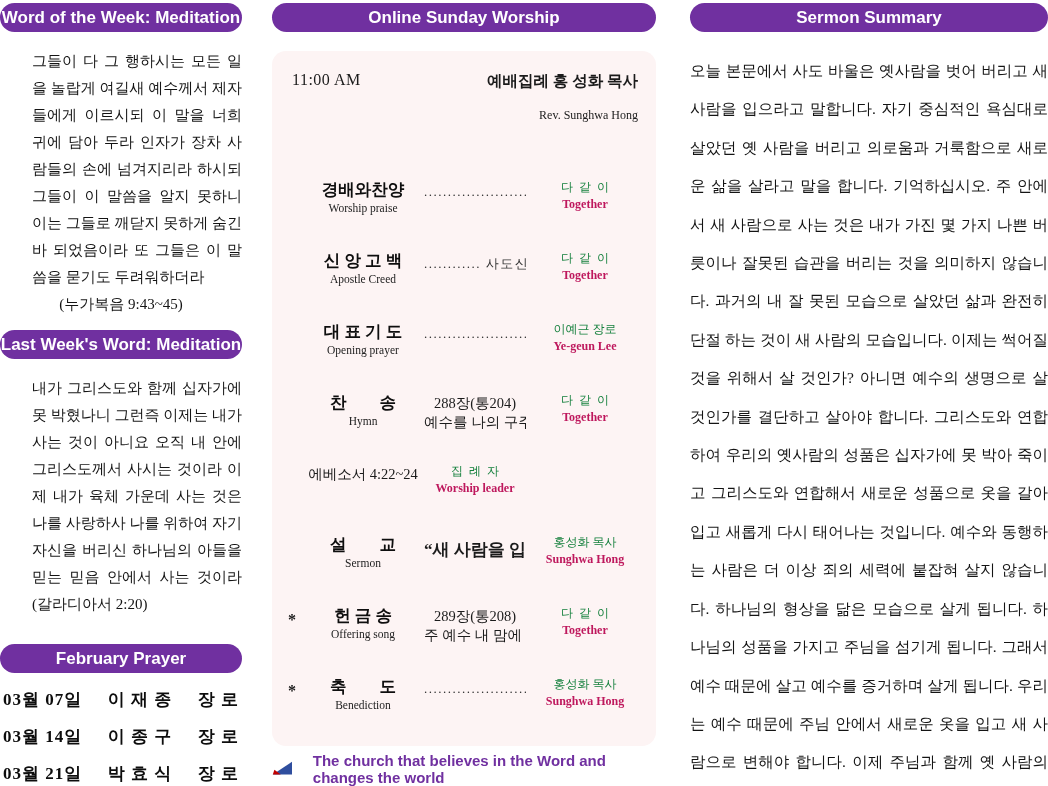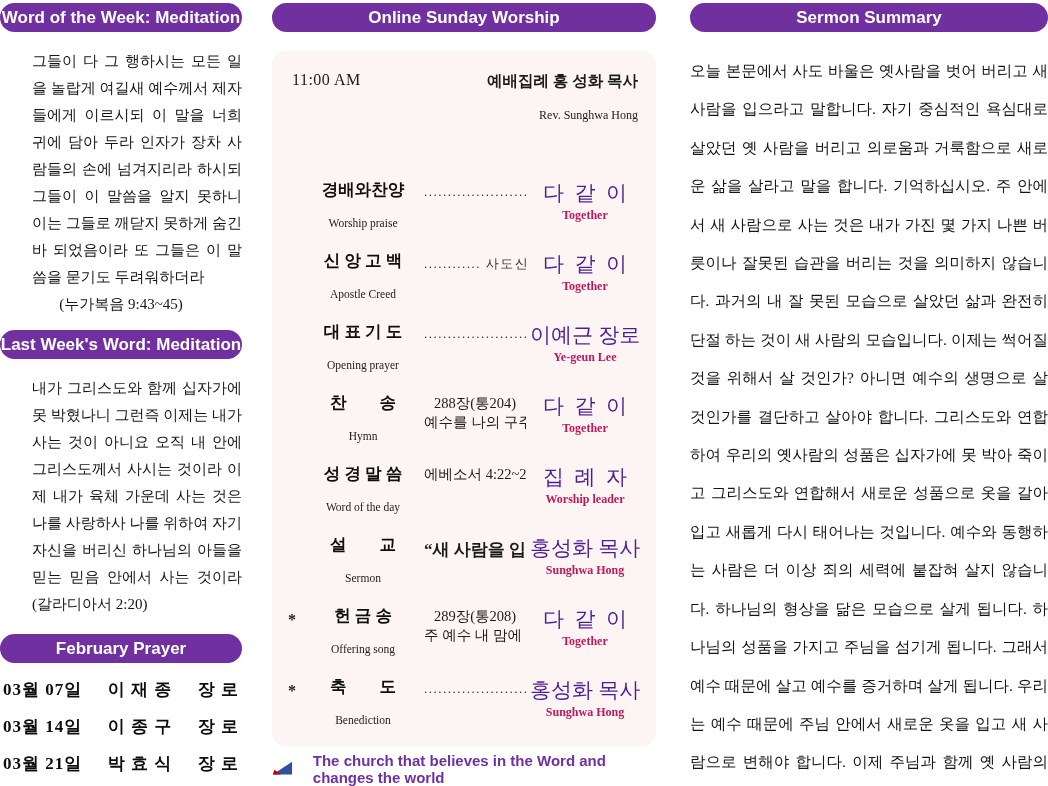--- a/index.html
+++ b/index.html
@@ -44,28 +44,28 @@
   .notice .ko { color:#dd4a5e; font-weight:bold; font-size:15.5px; }
   .notice .en { color:#ef8f99; font-size:12.5px; margin-top:2px; }
   .order-rows { position:absolute; left:10px; right:12px; top:128px; }
   .orow {
     display:grid; grid-template-columns:20px 122px 1fr 118px;
     height:71px; align-items:start;
   }
   .orow .star { font-size:16px; font-weight:bold; text-align:center; padding-top:6px; }
   .orow .item { text-align:center; }
   .orow .item .ko { font-weight:bold; font-size:16.5px; white-space:pre; color:#0e0e0e; }
-  .orow .item .en { font-size:11.5px; margin-top:16px; color:#222; }
+  .orow .item .en { font-size:11.5px; margin-top:1px; color:#222; }
   .orow .mid { text-align:center; overflow:hidden; padding-top:2px; }
   .orow .mid .l1 { font-size:14.5px; white-space:nowrap; overflow:hidden; }
   .orow .mid .l1.dots { letter-spacing:1.5px; color:#333; font-size:13px; padding-top:3px; }
   .orow .mid .l1.sermon-title { font-weight:bold; font-size:17px; padding-top:2px; }
   .orow .mid .l2 { font-size:14.5px; white-space:nowrap; overflow:hidden; }
   .orow .who { text-align:center; }
-  .orow .who .ko { font-size:21px; white-space:pre; color:#4c1d95; }
+  .orow .who .ko { font-size:12px; white-space:pre; color:#15803d; }
   .orow .who .en { font-size:12px; margin-top:1px; color:#be185d;font-weight:bold; }
   .mid-footer {
     position:absolute; left:0px; top:749px; width:100%;
     display:flex; align-items:center; gap:20px;
   }
   .mid-footer .txt {
     color:#7030A0; font-family:"Liberation Sans", sans-serif;
     font-weight:bold; font-size:15px;
   }
 
@@ -81,21 +81,21 @@
 <div id="page">
 
   <div class="col-left">
     <div class="pill">Word of the Week: Meditation</div>
     <div class="kpara">그들이 다 그 행하시는 모든 일을 놀랍게 여길새 예수께서 제자들에게 이르시되 이 말을 너희 귀에 담아 두라 인자가 장차 사람들의 손에 넘겨지리라 하시되 그들이 이 말씀을 알지 못하니 이는 그들로 깨닫지 못하게 숨긴바 되었음이라 또 그들은 이 말씀을 묻기도 두려워하더라</div>
     <div class="kref">(누가복음 9:43~45)</div>
 
     <div class="pill left-gap1">Last Week's Word: Meditation</div>
     <div class="kpara">내가 그리스도와 함께 십자가에 못 박혔나니 그런즉 이제는 내가 사는 것이 아니요 오직 내 안에 그리스도께서 사시는 것이라 이제 내가 육체 가운데 사는 것은 나를 사랑하사 나를 위하여 자기 자신을 버리신 하나님의 아들을 믿는 믿음 안에서 사는 것이라 (갈라디아서 2:20)</div>
 
-    <div class="pill" style="margin-top:16px;">February Prayer</div>
+    <div class="pill" style="margin-top:26px;">February Prayer</div>
     <div style="margin-top:8px;">
       <div class="prow">
         <span>03월 07일</span>
         <span>이 재 종</span>
         <span>장 로</span>
       </div>
       <div class="prow">
         <span>03월 14일</span>
         <span>이 종 구</span>
         <span>장 로</span>
@@ -187,24 +187,20 @@
             <div class="l2">예수를 나의 구주 삼고</div>
           </span>
           <span class="who">
             <div class="ko">다  같  이</div>
             <div class="en">Together</div>
           </span>
         </div>
 
         <div class="orow">
           <span class="star"></span>
-          <span class="item">
-            <div class="ko">성 경 말 씀</div>
-            <div class="en">Word of the day</div>
-          </span>
           <span class="mid">
             <div class="l1">에베소서 4:22~24</div>
           </span>
           <span class="who">
             <div class="ko">집  례  자</div>
             <div class="en">Worship leader</div>
           </span>
         </div>
 
         <div class="orow">

